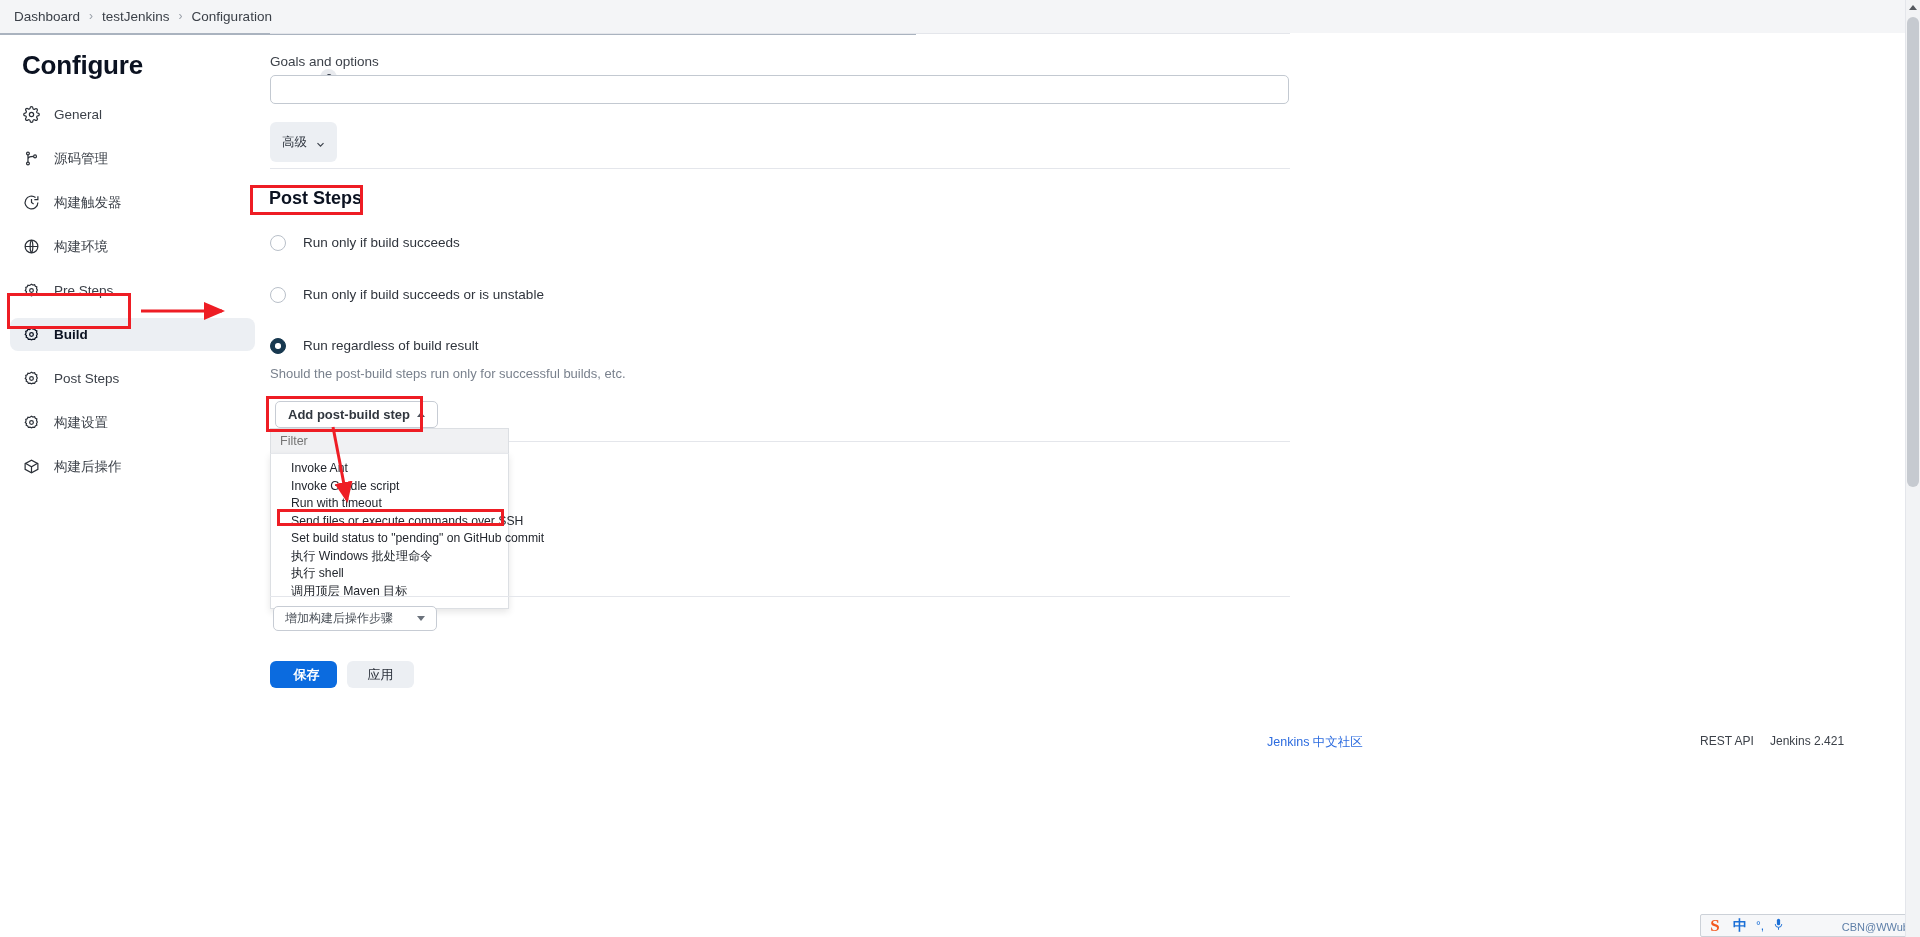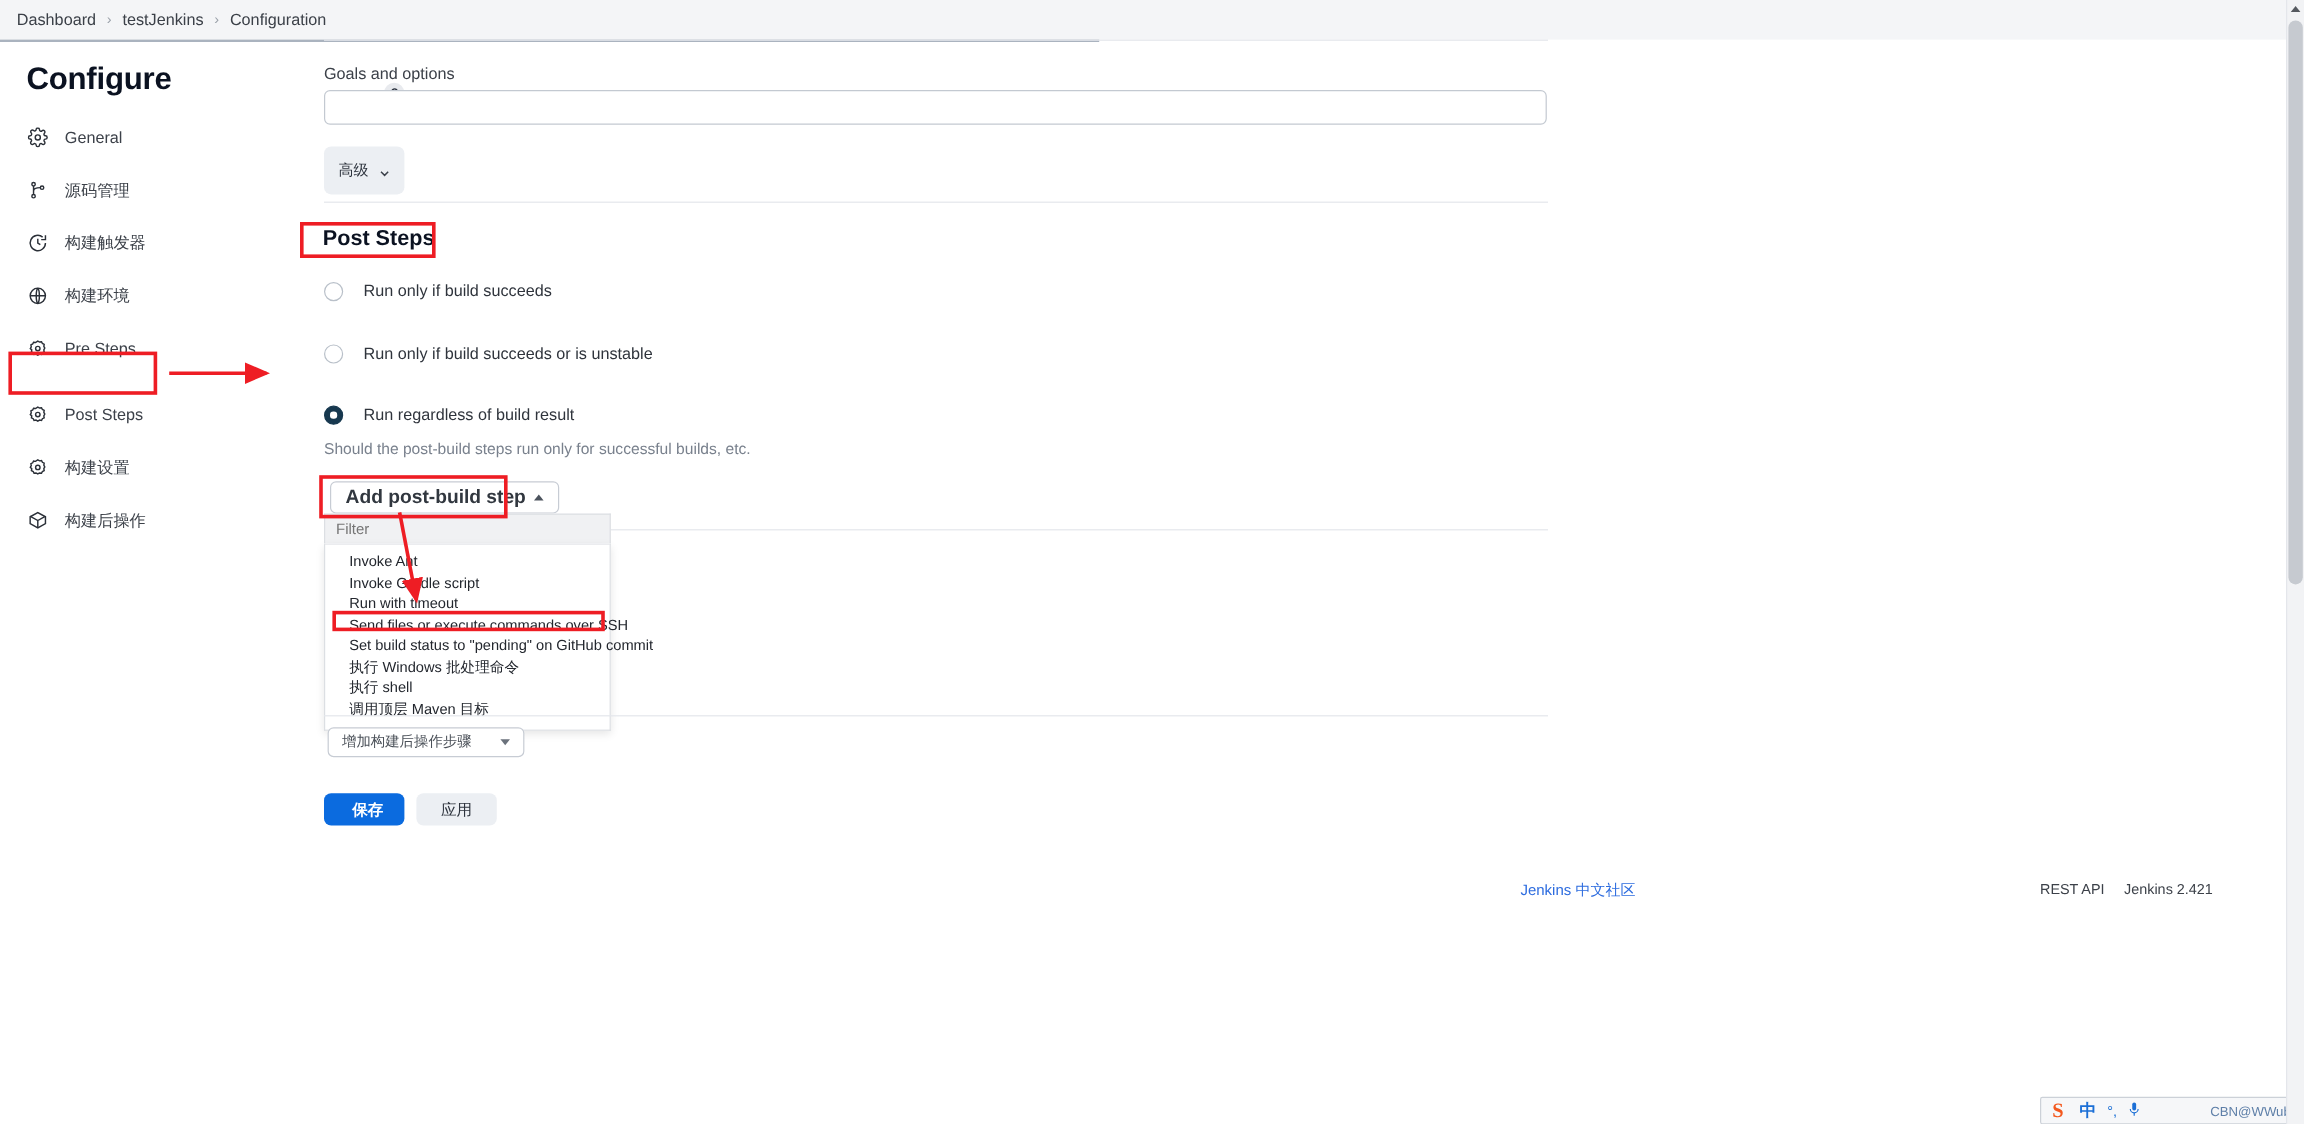--- a/index.html
+++ b/index.html
@@ -128,21 +128,21 @@
     position: absolute; left: 270px; top: 366px;
     font-size: 13px; color: #79818d;
   }
 
   
   .dd-btn {
     position: absolute; left: 275px; top: 401px;
     height: 27px; padding: 0 12px;
     display: inline-flex; align-items: center; gap: 7px;
     background: #fff; border: 1px solid #c7ccd4; border-radius: 5px;
-    font-size: 16px; font-weight: bold; color: #31373f;
+    font-size: 13px; font-weight: bold; color: #31373f;
     cursor: pointer; font-family: "Liberation Sans", sans-serif;
   }
   .caret-up {
     width: 0; height: 0;
     border-left: 4px solid transparent;
     border-right: 4px solid transparent;
     border-bottom: 5px solid #4c535d;
   }
   .caret-down {
     width: 0; height: 0;
@@ -348,20 +348,29 @@
     <span class="side-icon">
       <svg width="17" height="17" viewBox="0 0 24 24" fill="none" stroke="#2b3038" stroke-width="1.7">
         <circle cx="12" cy="12" r="2.6"></circle>
         <path d="M12 3.2l2.1 1.1 2.3-.4 1 2.1 2.1 1-.4 2.3 1.1 2.1-1.1 2.1.4 2.3-2.1 1-1 2.1-2.3-.4-2.1 1.1-2.1-1.1-2.3.4-1-2.1-2.1-1 .4-2.3L3.2 12l1.1-2.1-.4-2.3 2.1-1 1-2.1 2.3.4z"></path>
       </svg>
     </span>
     <span>Pre Steps</span>
   </div>
   <div class="side-spacer"></div>
 
+  <div class="side-item active">
+    <span class="side-icon">
+      <svg width="17" height="17" viewBox="0 0 24 24" fill="none" stroke="#0b1221" stroke-width="1.8">
+        <circle cx="12" cy="12" r="2.6"></circle>
+        <path d="M12 3.2l2.1 1.1 2.3-.4 1 2.1 2.1 1-.4 2.3 1.1 2.1-1.1 2.1.4 2.3-2.1 1-1 2.1-2.3-.4-2.1 1.1-2.1-1.1-2.3.4-1-2.1-2.1-1 .4-2.3L3.2 12l1.1-2.1-.4-2.3 2.1-1 1-2.1 2.3.4z"></path>
+      </svg>
+    </span>
+    <span>Build</span>
+  </div>
   <div class="side-spacer"></div>
 
   <div class="side-item">
     <span class="side-icon">
       <svg width="17" height="17" viewBox="0 0 24 24" fill="none" stroke="#2b3038" stroke-width="1.7">
         <circle cx="12" cy="12" r="2.6"></circle>
         <path d="M12 3.2l2.1 1.1 2.3-.4 1 2.1 2.1 1-.4 2.3 1.1 2.1-1.1 2.1.4 2.3-2.1 1-1 2.1-2.3-.4-2.1 1.1-2.1-1.1-2.3.4-1-2.1-2.1-1 .4-2.3L3.2 12l1.1-2.1-.4-2.3 2.1-1 1-2.1 2.3.4z"></path>
       </svg>
     </span>
     <span>Post Steps</span>

